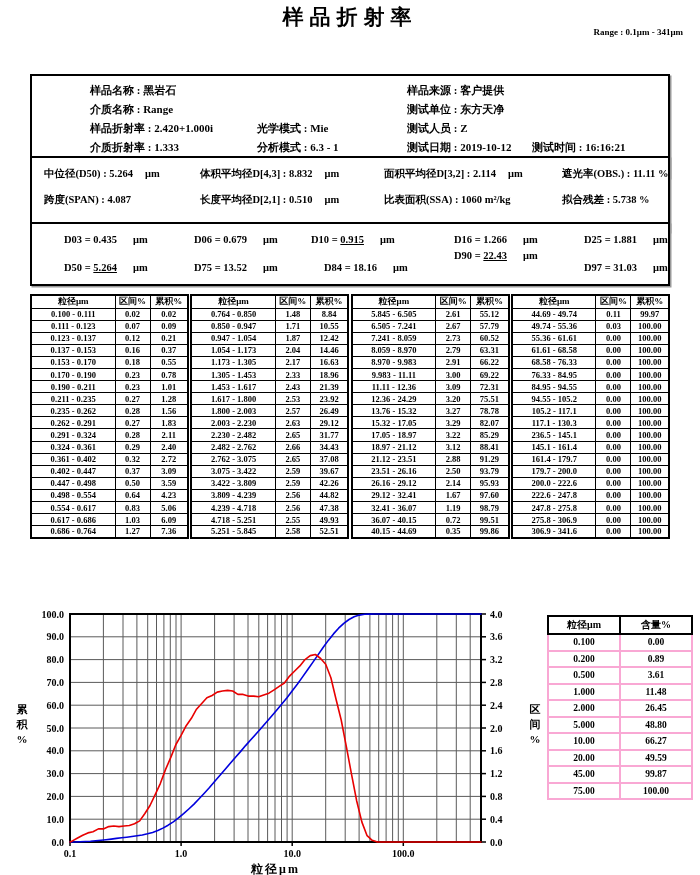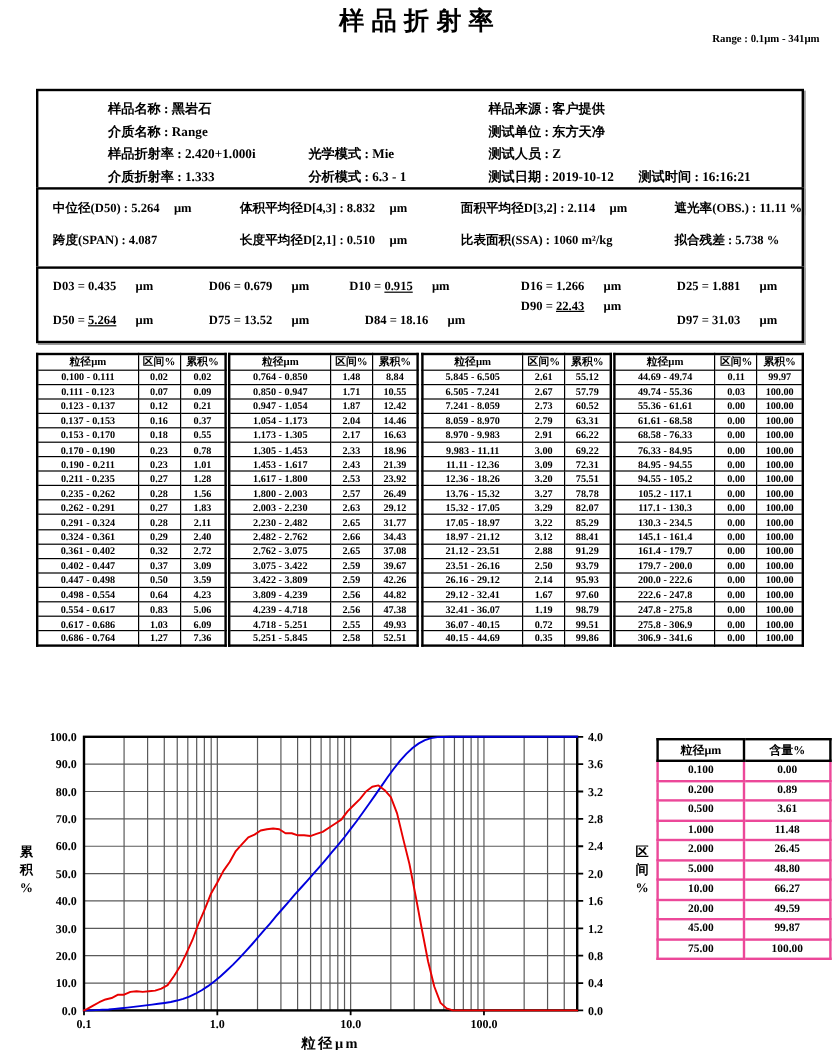--- a/index.html
+++ b/index.html
@@ -13,35 +13,35 @@
   #range-note { position:absolute; right:17px; top:27px; font-size:9px; }
   .box { position:absolute; left:30px; width:640px; border:2px solid #000; box-shadow:1.5px 1.5px 0 #999; background:#fff; }
   #box-info   { top:46px;  height:104px;margin-top:28px; }
   #box-stats  { top:156px; height:76px; }
   #box-dvalues{ top:222px; height:64px; }
   .fld { position:absolute; white-space:nowrap; font-size:11px; }
   #box-stats .fld { font-size:10.5px; }
   .fld .unit { margin-left:12px; }
   .divider { position:absolute; left:72px; right:4px; top:81px; border-top:1.5px solid #000; }
   #d-values { position:absolute; inset:0; }
-  .dv { position:absolute; white-space:nowrap; font-size:10.5px; }
+  .dv { position:absolute; white-space:nowrap; font-size:10.5px;margin-left:20px; }
   .dv .unit { margin-left:16px; }
   .dv .u { text-decoration:underline; }
   #dist-tables { position:absolute; left:30px; top:294px; width:640px; display:flex; justify-content:space-between; }
   table.dist { border-collapse:collapse; border:2px solid #000; table-layout:fixed; }
   table.dist th { font-size:9px;  border:1.5px solid #000; height:13px; line-height:11px; padding:0 1px; }
   table.dist td { font-size:8.5px; border:1.5px solid #000; height:12.1px; line-height:10px; padding:0 1px; text-align:center; }
   table.dist .c-range { width:84px; }
   table.dist .c-q { width:35px; }
   table.dist .c-c { width:38px;text-align:center; }
   #chart { position:absolute; left:2px; top:598px; width:545px; height:277px; }
   #summary-wrap { position:absolute; left:547px; top:615px; }
   table.summary { border-collapse:collapse; border:2.5px solid #000; table-layout:fixed; }
   table.summary th { font-size:10px;  border:2px solid #000; width:72px; height:17px; padding:1px; }
-  table.summary td { font-size:9.5px; border:2px solid #ec4899; width:72px; height:16.5px; padding:1px; text-align:center; }
+  table.summary td { font-size:9.5px; border:2px solid #f9a8d4; width:72px; height:16.5px; padding:1px; text-align:center; }
 </style>
 </head>
 <body>
 
 <div id="report-title">样品折射率</div>
 <div id="range-note">Range : 0.1μm - 341μm</div>
 
 <div class="box" id="box-info">
   <span class="fld" style="left:58px;top:7px"><span>样品名称</span><span> : </span><span>黑岩石</span></span>
   <span class="fld" style="left:375px;top:7px"><span>样品来源</span><span> : </span><span>客户提供</span></span>
@@ -330,21 +330,21 @@
           <td>9.983 - 11.11</td>
           <td>3.00</td>
           <td>69.22</td>
         </tr>
         <tr>
           <td>11.11 - 12.36</td>
           <td>3.09</td>
           <td>72.31</td>
         </tr>
         <tr>
-          <td>12.36 - 18.26</td>
+          <td>12.36 - 24.29</td>
           <td>3.20</td>
           <td>75.51</td>
         </tr>
         <tr>
           <td>13.76 - 15.32</td>
           <td>3.27</td>
           <td>78.78</td>
         </tr>
         <tr>
           <td>15.32 - 17.05</td>
@@ -449,21 +449,21 @@
           <td>105.2 - 117.1</td>
           <td>0.00</td>
           <td>100.00</td>
         </tr>
         <tr>
           <td>117.1 - 130.3</td>
           <td>0.00</td>
           <td>100.00</td>
         </tr>
         <tr>
-          <td>130.3 - 234.5</td>
+          <td>236.5 - 145.1</td>
           <td>0.00</td>
           <td>100.00</td>
         </tr>
         <tr>
           <td>145.1 - 161.4</td>
           <td>0.00</td>
           <td>100.00</td>
         </tr>
         <tr>
           <td>161.4 - 179.7</td>

